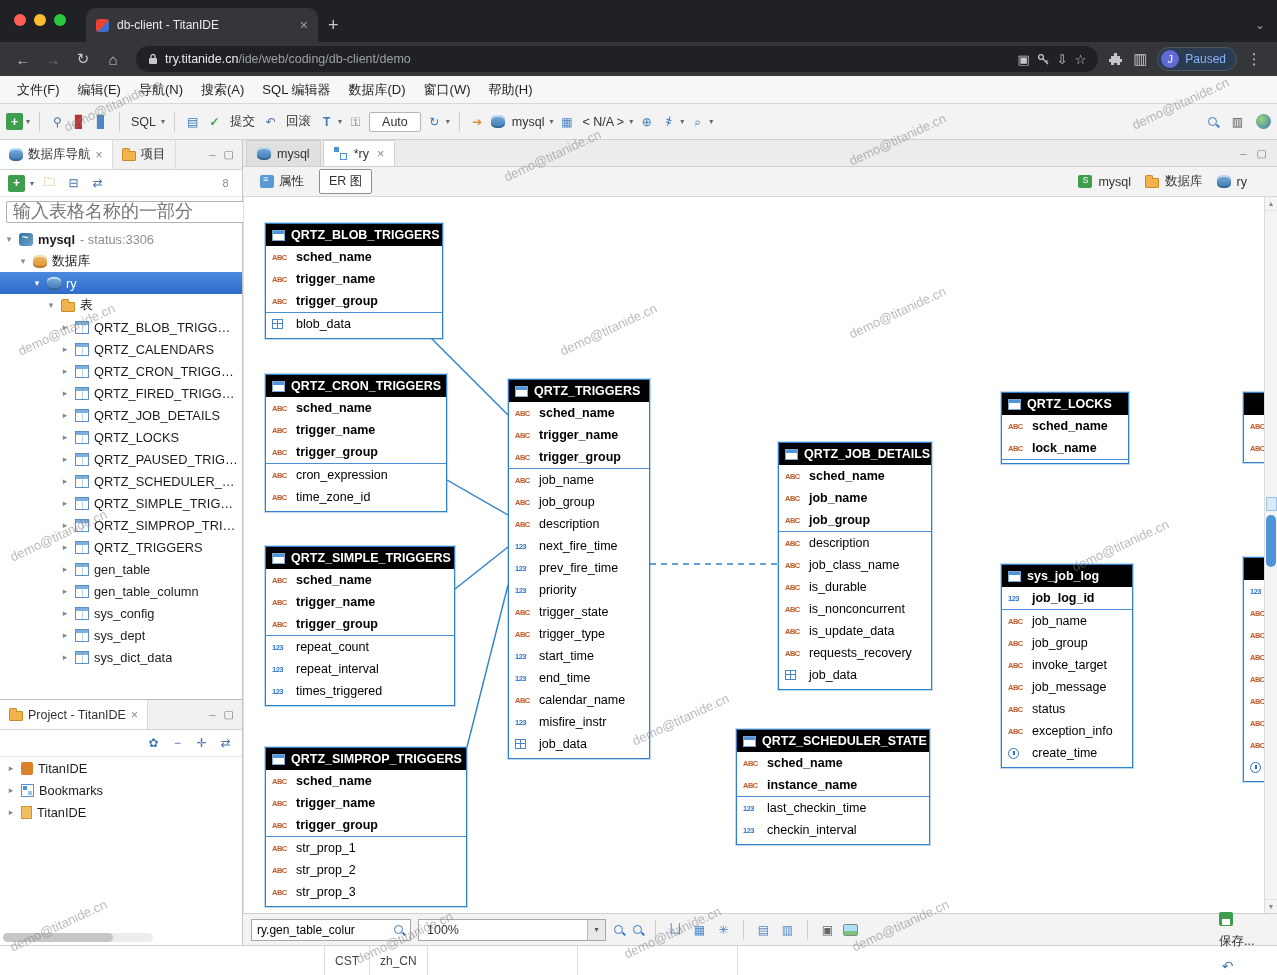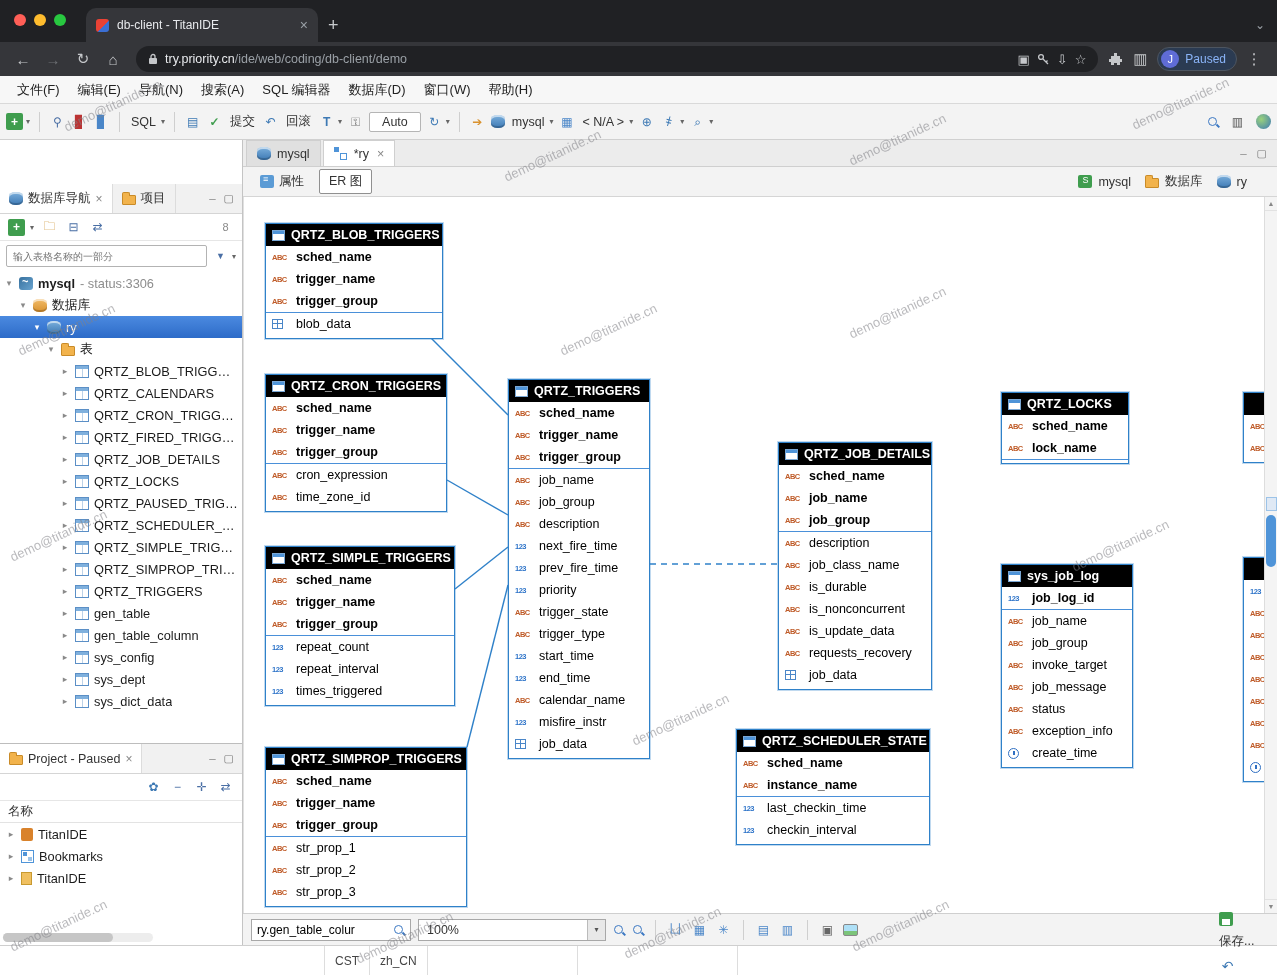--- a/index.html
+++ b/index.html
@@ -42,30 +42,30 @@
   .tic { width:17px; height:17px; display:inline-flex; align-items:center; justify-content:center;
          font-size:12px; border-radius:2px; color:#4a6fa5; flex:none; }
   .caret { color:#666; font-size:8px; margin-left:-2px; }
   .autobtn { background:#fff; border:1px solid #b5b5b5; border-radius:2px; padding:2px 12px; }
   .tb-label { margin:0 2px; }
   .tb-right { margin-left:auto; display:flex; align-items:center; gap:10px; }
 
   
   .main { display:flex; height:805px; }
   .sidebar { width:243px; border-right:1px solid #c4c4c4; display:flex; flex-direction:column; background:#fff; }
-  .panel-nav { height:560px; display:flex; flex-direction:column; border-bottom:1px solid #bdbdbd;margin-top:44px; }
+  .panel-nav { height:560px; display:flex; flex-direction:column; border-bottom:1px solid #bdbdbd; }
   .panel-head { height:30px; background:#f1f1f1; border-bottom:1px solid #d5d5d5; display:flex; align-items:stretch; font-size:12.5px; color:#333; }
   .phtab { display:flex; align-items:center; gap:5px; padding:0 9px; border-right:1px solid #dcdcdc; }
   .phtab.active { background:#fff; }
   .ph-close { color:#888; font-size:12px; }
   .ph-btns { margin-left:auto; display:flex; align-items:center; gap:8px; padding-right:8px; color:#777; font-size:10px; }
   .panel-toolbar { height:27px; display:flex; align-items:center; gap:7px; padding:0 8px; border-bottom:1px solid #e6e6e6; }
   .filter-row { display:flex; align-items:center; gap:5px; padding:4px 6px; }
-  .filter-input { flex:1; height:22px; border:1px solid #b3b3b3; border-radius:2px; font-size:10px; padding:0 6px;
-                  font-family:Liberation Sans, sans-serif; color:#444; }
+  .filter-input { flex:1; height:22px; border:1px solid #b3b3b3; border-radius:2px; font-size:18px; padding:0 6px;
+                  font-family:Liberation Mono, monospace; color:#444; }
   .tree { flex:1; overflow:hidden; font-size:12.8px; color:#1c1c1c; padding-top:1px; }
   .trow { height:22px; display:flex; align-items:center; gap:5px; white-space:nowrap; padding-right:4px; }
   .trow.selected { background:linear-gradient(#4b8ae0,#2d6bc8); color:#fff; }
   .tarrow { width:10px; color:#8a8a8a; font-size:9px; text-align:center; flex:none; }
   .trow.selected .tarrow { color:#fff; }
   .tlabel { overflow:hidden; text-overflow:ellipsis; }
   .tlabel.b { font-weight:bold; }
   .tsuffix { color:#8d8d8d; }
 
   .panel-project { flex:1; display:flex; flex-direction:column; position:relative; }
@@ -226,21 +226,21 @@
 <div class="browser-address">
   <span class="navic">←</span>
   <span class="navic dim">→</span>
   <span class="navic">↻</span>
   <span class="navic">⌂</span>
   <div class="omnibox">
     <svg width="10" height="12" viewBox="0 0 10 12">
       <rect x="1" y="5" width="8" height="6" rx="1" fill="#c5c7ca"></rect>
       <path d="M3 5V3.5a2 2 0 0 1 4 0V5" fill="none" stroke="#c5c7ca" stroke-width="1.3"></path>
     </svg>
-    <span><span class="url-host">try.priority.cn</span><span class="url-path">/ide/web/coding/db-client/demo</span></span>
+    <span><span class="url-host">try.titanide.cn</span><span class="url-path">/ide/web/coding/db-client/demo</span></span>
     <span class="omni-spacer"></span>
     <span class="omni-ic">▣</span>
     <svg width="13" height="13" viewBox="0 0 13 13">
       <circle cx="4" cy="4" r="2.4" fill="none" stroke="#c5c7ca" stroke-width="1.3"></circle>
       <path d="M6 6l5 5M9 9l1.5-1.5" stroke="#c5c7ca" stroke-width="1.3" fill="none"></path>
     </svg>
     <span class="omni-ic">⇩</span>
     <span class="omni-ic">☆</span>
   </div>
   <svg width="15" height="15" viewBox="0 0 15 15">
@@ -441,35 +441,34 @@
             <span class="ic ic-table"></span>
             <span class="tlabel">sys_dict_data</span>
           </div>
         </div>
     </div>
 
     <div class="panel-project">
       <div class="panel-head">
         <div class="phtab active">
           <span class="ic ic-folder-table"></span>
-          <span>Project - Paused</span>
+          <span>Project - TitanIDE</span>
           <span class="ph-close">×</span>
         </div>
         <div class="ph-btns">
           <span class="g g-min"></span>
           <span class="g g-max"></span>
         </div>
       </div>
       <div class="panel-toolbar">
         <span style="margin-left:auto" class="tic g g-gearblue"></span>
         <span class="tic g g-minus"></span>
         <span class="tic g g-plusarr"></span>
         <span class="tic g g-swap"></span>
       </div>
-      <div class="name-header">名称</div>
       <div class="plist">
           <div class="trow" style="padding-left: 6px;">
             <span class="tarrow">▸</span>
             <span class="ic ic-bookmarks"></span>
             <span class="tlabel">TitanIDE</span>
           </div>
           <div class="trow" style="padding-left: 6px;">
             <span class="tarrow">▸</span>
             <span class="ic ic-diagrams"></span>
             <span class="tlabel">Bookmarks</span>

